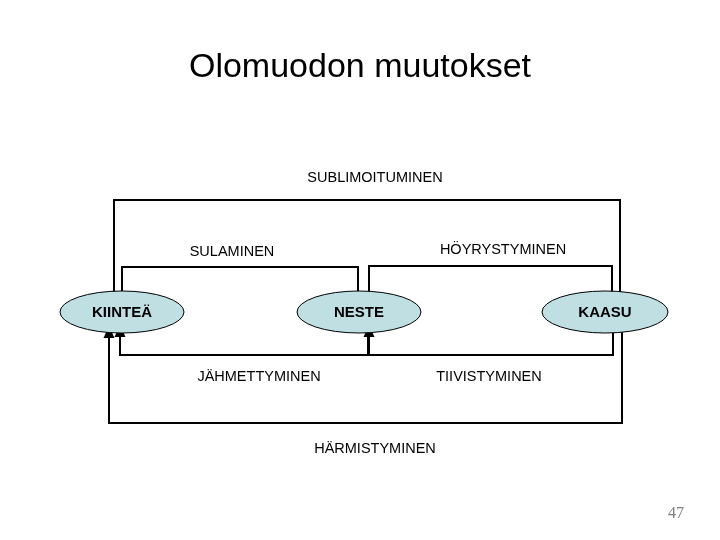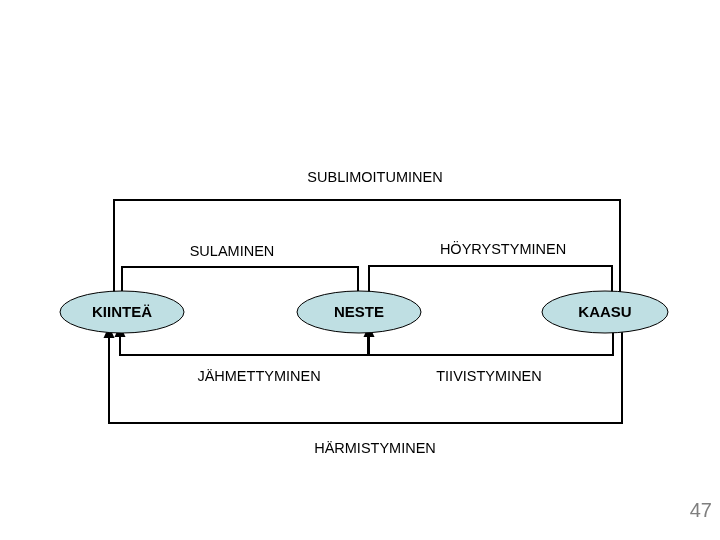--- a/index.html
+++ b/index.html
@@ -68,32 +68,33 @@
   .process-label {
     font-family: "Liberation Sans", sans-serif;
     font-size: 14.5px;
     font-weight: normal;
     fill: #000000;
     text-anchor: middle;
     dominant-baseline: middle;
   }
   #page-number {
     position: absolute;
-    right: 8px;
+    right: 36px;
     bottom: 18px;
-    font-family: Liberation Sans, sans-serif;
-    font-size: 20px;
+    font-family: Liberation Serif, serif;
+    font-size: 16px;
     color: #7f7f7f;
   }
 </style>
 </head>
 <body>
 
 <div id="slide">
 
+  <div id="slide-title">Olomuodon muutokset</div>
 
   <svg id="diagram-svg" viewBox="0 0 720 540">
 
     <g>
       <path class="edge-line" d="M 114 302 L 114 200 L 620 200 L 620 298"></path>
       <polygon class="arrow-head" points="620,310 614.5,298 625.5,298"></polygon>
     </g>
 
     <g>
       <path class="edge-line" d="M 122 300 L 122 267 L 358 267 L 358 292"></path>

